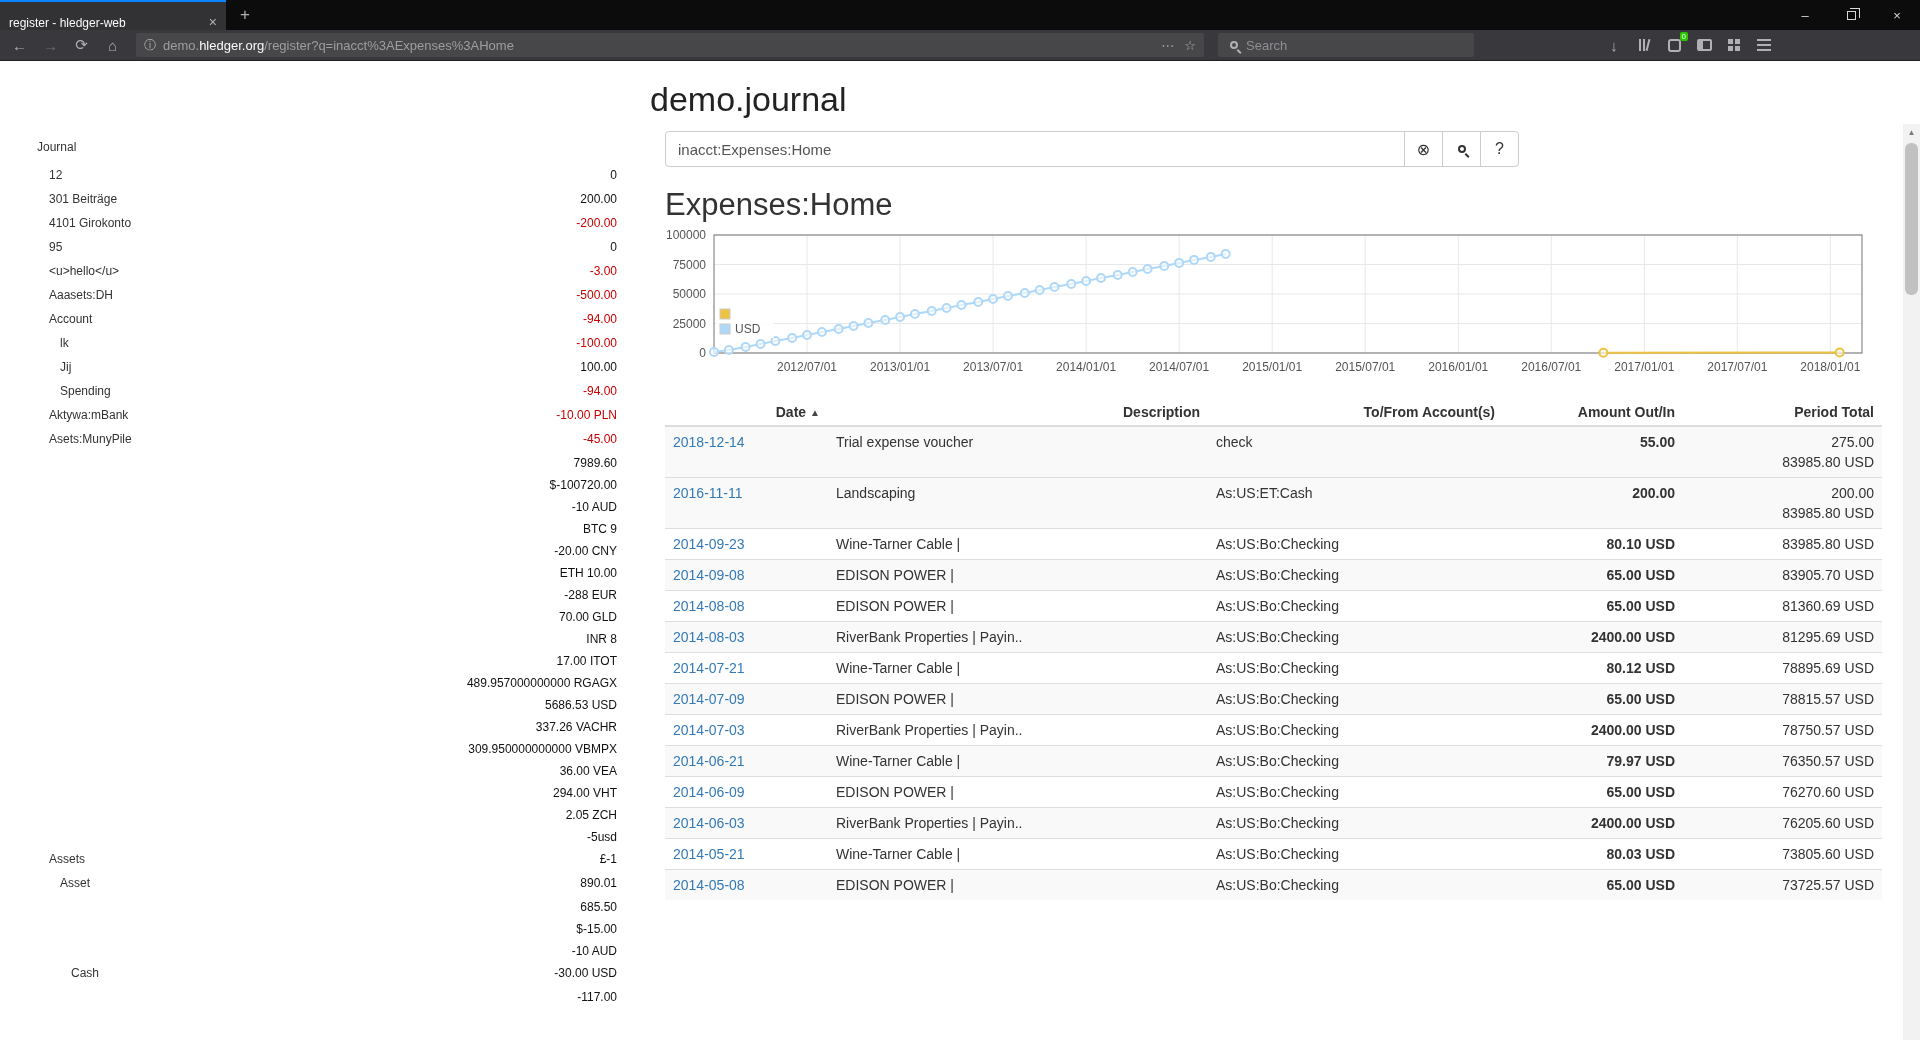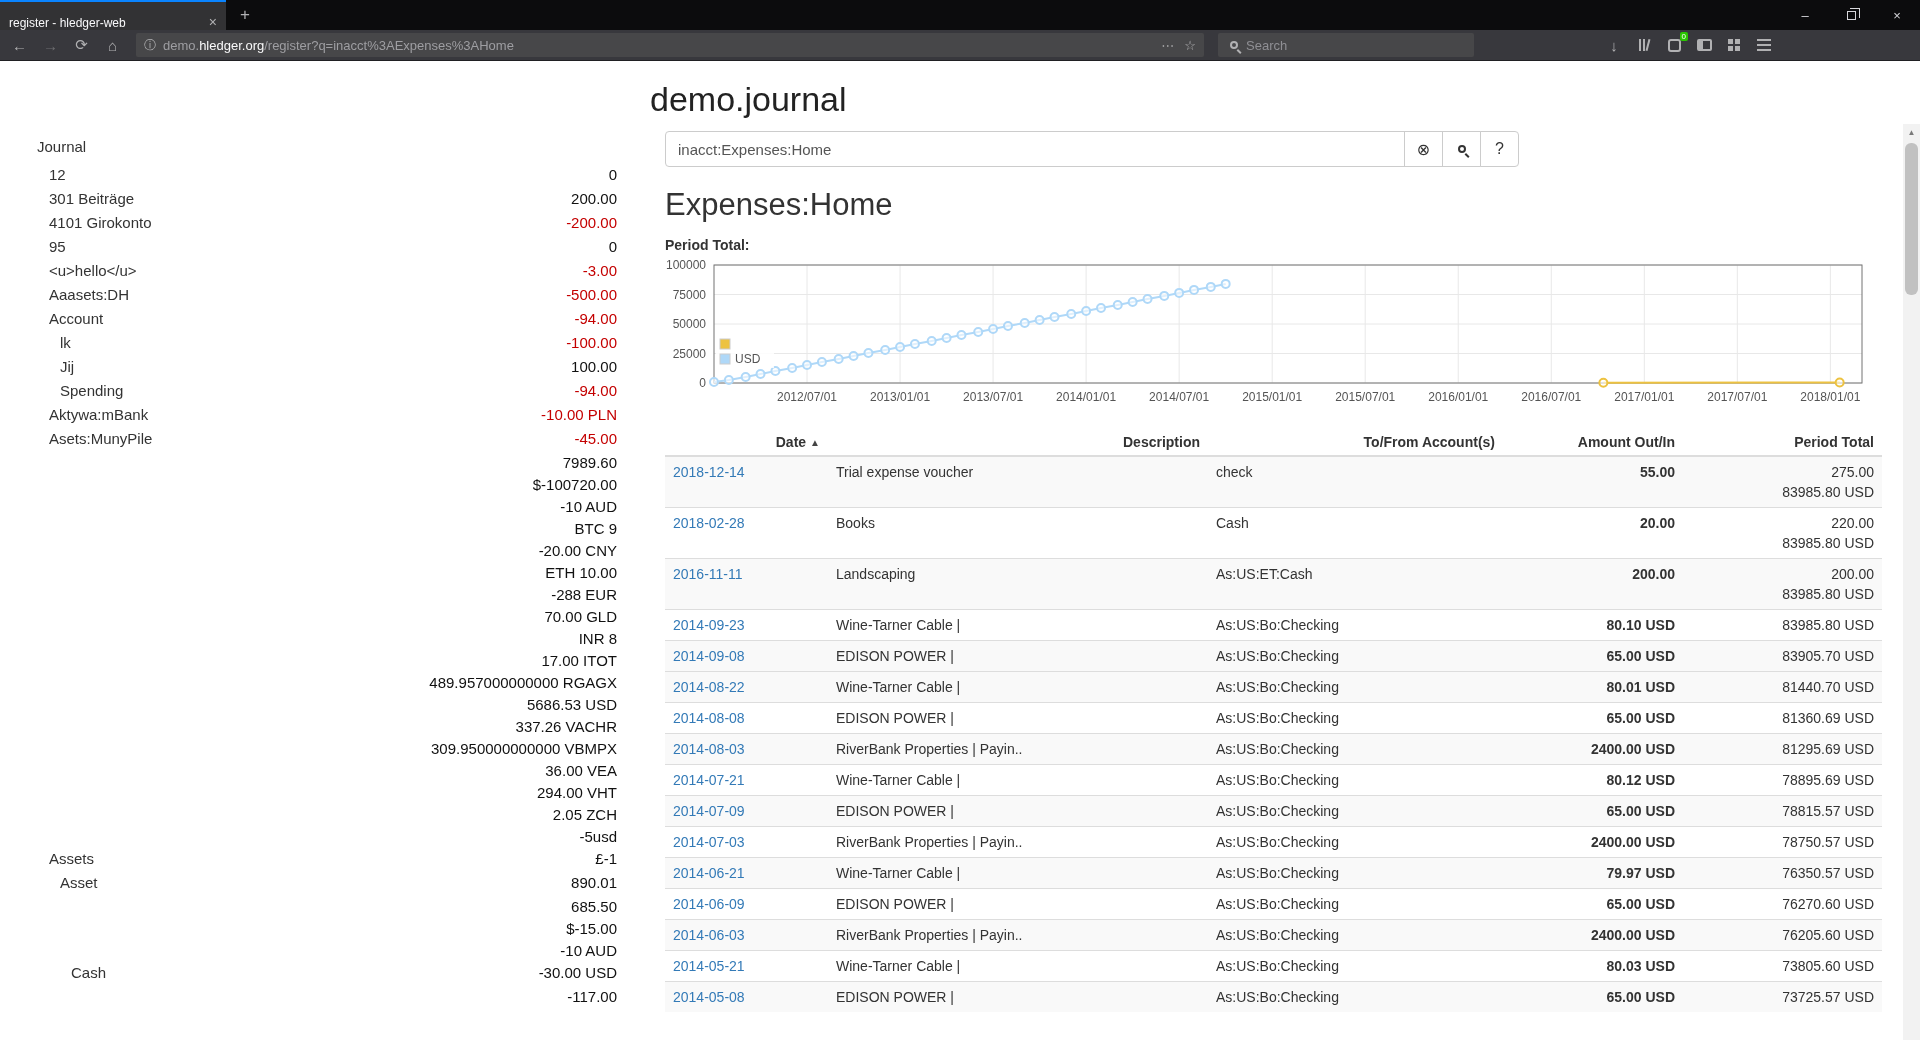--- a/index.html
+++ b/index.html
@@ -41,21 +41,21 @@
   .pane-icon::before { content:""; position:absolute; left:0; top:0; width:4px; height:8px; background:#b1b1b3; }
   .grid-icon { width:12px; height:12px; position:relative; }
   .grid-icon::before { content:""; position:absolute; left:0; top:0; width:5px; height:5px; background:#b1b1b3; box-shadow:7px 0 0 #b1b1b3, 0 7px 0 #b1b1b3, 7px 7px 0 #b1b1b3; }
   .burger { width:14px; height:2px; background:#b1b1b3; box-shadow:0 -5px 0 #b1b1b3, 0 5px 0 #b1b1b3; }
 
   
   .page { position:absolute; top:62px; left:0; width:1920px; height:978px; background:#fff; overflow:hidden; color:#333; }
   .page-title { position:absolute; left:650px; top:18px; font-size:34px; font-weight:400; color:#222; }
 
   
-  .sidebar { position:absolute; left:37px; top:72px; width:580px; font-size:15px; }
+  .sidebar { position:absolute; left:37px; top:72px; width:580px; font-size:12px; }
   .sb-title { line-height:26px; color:#333; text-decoration:none; display:inline-block; margin-bottom:2px; }
   .sb-item { display:flex; align-items:flex-end; justify-content:space-between; margin:2px 0; }
   .sb-name { color:#333; text-decoration:none; line-height:22px; white-space:pre; }
   .sb-vals { text-align:right; line-height:22px; color:#111; }
   .sb-val.neg { color:#c40000; }
 
   
   .main { position:absolute; left:665px; top:69px; width:1217px; }
   .search-row { display:flex; width:854px; }
   .query-input { flex:1; height:36px; border:1px solid #ccc; border-radius:4px 0 0 4px; padding:0 12px; font-size:15px; color:#555; outline:none; font-family:"Liberation Sans",sans-serif; }
@@ -273,21 +273,20 @@
       <div class="search-row">
         <input class="query-input" type="text" value="inacct:Expenses:Home" style="">
         <div class="btn">⊗</div>
         <div class="btn">
             <span class="mag"></span>
           </div>
         <div class="btn">?</div>
       </div>
 
       <h2 class="acct-heading">Expenses:Home</h2>
-      <div class="ptotal-label">Period Total:</div>
 
       <div class="chart-wrap">
         <svg width="1210" height="162">
             <line x1="142.03079416531494" x2="142.03079416531494" y1="8" y2="126" stroke="#e8e8e8"></line>
             <text x="142.03079416531494" y="144" text-anchor="middle">2012/07/01</text>
             <line x1="235.0615883306299" x2="235.0615883306299" y1="8" y2="126" stroke="#e8e8e8"></line>
             <text x="235.0615883306299" y="144" text-anchor="middle">2013/01/01</text>
             <line x1="328.09238249594483" x2="328.09238249594483" y1="8" y2="126" stroke="#e8e8e8"></line>
             <text x="328.09238249594483" y="144" text-anchor="middle">2013/07/01</text>
             <line x1="421.1231766612598" x2="421.1231766612598" y1="8" y2="126" stroke="#e8e8e8"></line>
@@ -379,30 +378,20 @@
             <tr class="odd">
               <td class="c-date"><a>2018-12-14</a></td>
               <td class="c-desc">Trial expense voucher</td>
               <td class="c-acct">check</td>
               <td class="c-amt">55.00</td>
               <td class="c-total">
                 <div>275.00</div>
                 <div>83985.80 USD</div>
               </td>
             </tr>
-            <tr>
-              <td class="c-date"><a>2018-02-28</a></td>
-              <td class="c-desc">Books</td>
-              <td class="c-acct">Cash</td>
-              <td class="c-amt">20.00</td>
-              <td class="c-total">
-                <div>220.00</div>
-                <div>83985.80 USD</div>
-              </td>
-            </tr>
             <tr class="odd">
               <td class="c-date"><a>2016-11-11</a></td>
               <td class="c-desc">Landscaping</td>
               <td class="c-acct">As:US:ET:Cash</td>
               <td class="c-amt">200.00</td>
               <td class="c-total">
                 <div>200.00</div>
                 <div>83985.80 USD</div>
               </td>
             </tr>
@@ -417,29 +406,20 @@
             </tr>
             <tr class="odd">
               <td class="c-date"><a>2014-09-08</a></td>
               <td class="c-desc">EDISON POWER |</td>
               <td class="c-acct">As:US:Bo:Checking</td>
               <td class="c-amt">65.00 USD</td>
               <td class="c-total">
                 <div>83905.70 USD</div>
               </td>
             </tr>
-            <tr class="odd">
-              <td class="c-date"><a>2014-08-22</a></td>
-              <td class="c-desc">Wine-Tarner Cable |</td>
-              <td class="c-acct">As:US:Bo:Checking</td>
-              <td class="c-amt">80.01 USD</td>
-              <td class="c-total">
-                <div>81440.70 USD</div>
-              </td>
-            </tr>
             <tr>
               <td class="c-date"><a>2014-08-08</a></td>
               <td class="c-desc">EDISON POWER |</td>
               <td class="c-acct">As:US:Bo:Checking</td>
               <td class="c-amt">65.00 USD</td>
               <td class="c-total">
                 <div>81360.69 USD</div>
               </td>
             </tr>
             <tr class="odd">

